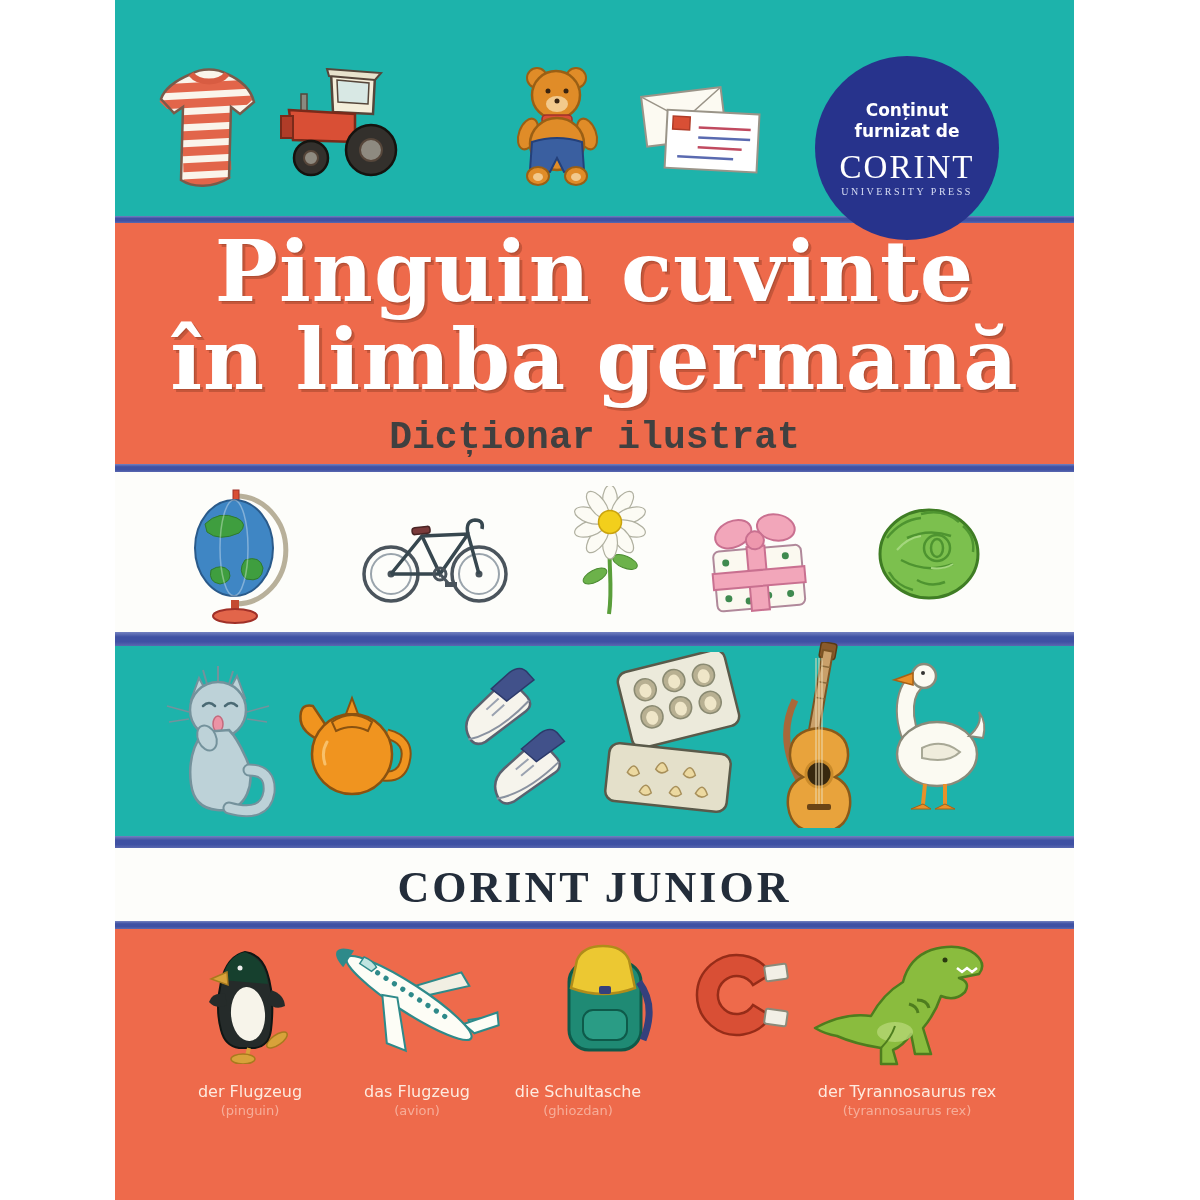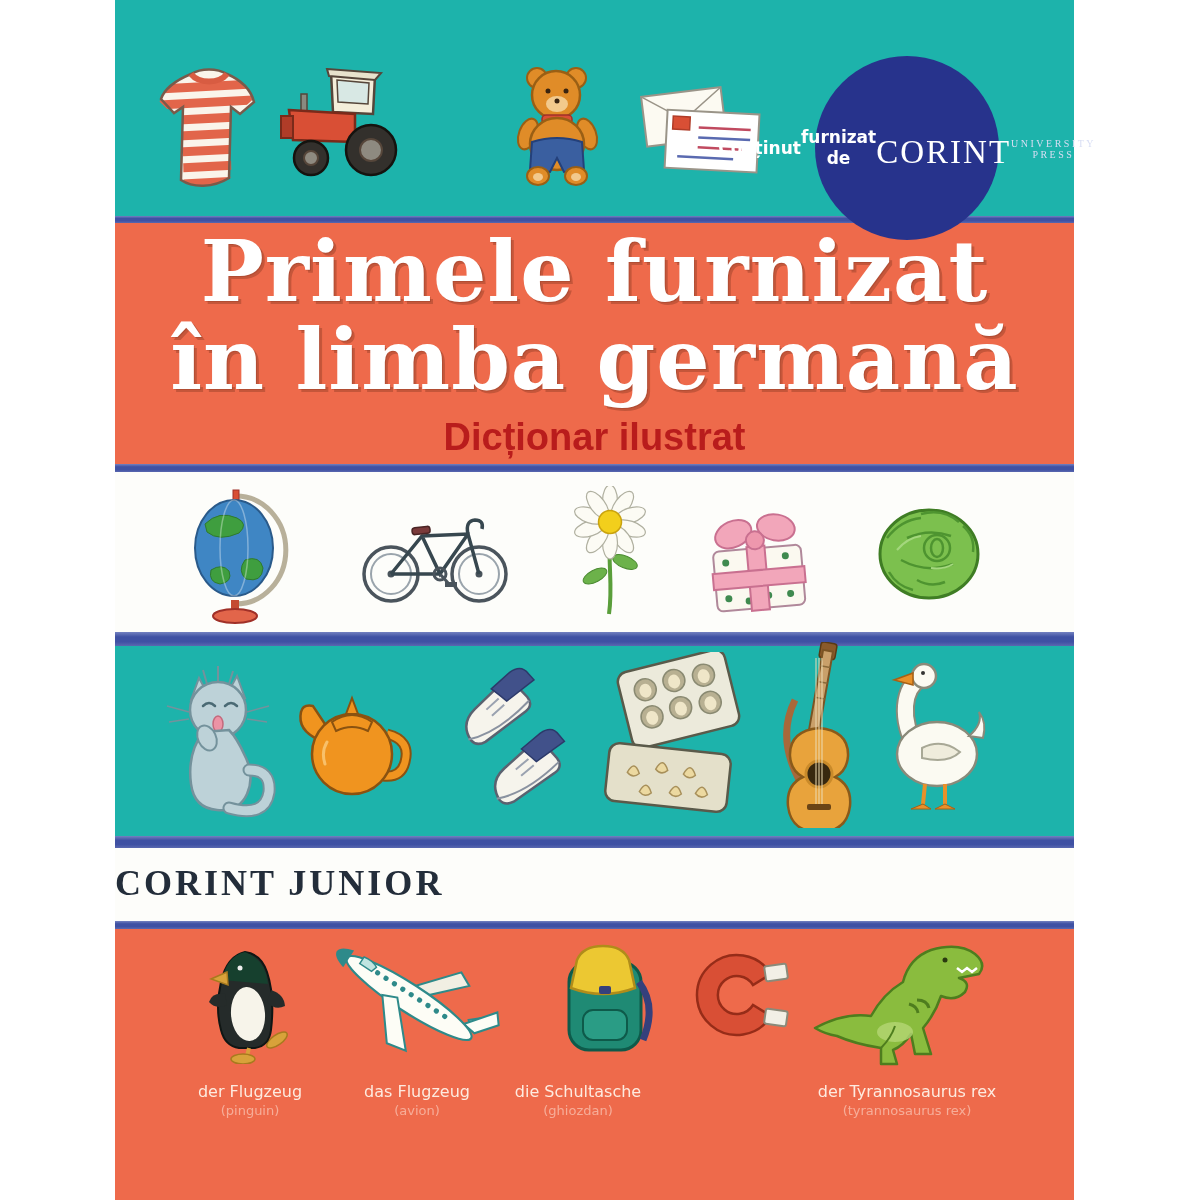--- a/index.html
+++ b/index.html
@@ -7,34 +7,34 @@
         font-family:"DejaVu Sans",sans-serif;}
   .cover{position:absolute;left:115px;top:0;width:959px;height:1200px;background:#fdfdfa;}
   .band{position:absolute;left:0;width:959px;}
   .band-teal{background:#1db3ab;}
   .band-orange{background:#ee6a4b;}
   .band-white{background:#fdfdfa;}
   .sep{position:absolute;left:0;width:959px;background:linear-gradient(#7381c0,#3f51a3 35%,#3f51a3 70%,#5a68b0);}
   .icon{position:absolute;}
   
   .badge{position:absolute;left:700px;top:56px;width:184px;height:184px;border-radius:50%;
-         background:#27338c;z-index:5;display:flex;flex-direction:row;align-items:center;
+         background:#27338c;z-index:5;display:flex;flex-direction:column;align-items:center;
          justify-content:center;text-align:center;color:#ffffff;}
   .badge .small{font-size:17px;font-weight:bold;line-height:21px;font-family:"DejaVu Sans",sans-serif;}
   .badge .brand{margin-top:8px;font-family:"Liberation Serif",serif;font-size:33px;letter-spacing:2px;line-height:34px;}
   .badge .brandsub{margin-top:2px;font-family:"Liberation Serif",serif;font-size:10px;letter-spacing:2.5px;color:#d8def4;text-align:center;}
   
   .title-wrap{position:absolute;left:0;top:228px;width:959px;text-align:center;z-index:2;}
   .title-line{font-family:"DejaVu Serif",serif;font-weight:bold;color:#ffffff;font-size:84px;
               line-height:88px;letter-spacing:1px;
               text-shadow:3px 3px 0 rgba(120,50,30,.35), 1px 1px 0 rgba(120,50,30,.25);}
-  .subtitle{margin-top:12px;font-family:Liberation Sans, sans-serif;font-weight:bold;font-size:38px;color:#b91c1c;}
+  .subtitle{margin-top:12px;font-family:Liberation Mono, monospace;font-weight:bold;font-size:38px;color:#404040;}
   
-  .publisher{position:absolute;left:0;top:862px;width:959px;text-align:left;
-             font-family:"Liberation Serif",serif;font-weight:bold;font-size:36px;
+  .publisher{position:absolute;left:0;top:862px;width:959px;text-align:center;
+             font-family:"Liberation Serif",serif;font-weight:bold;font-size:44px;
              letter-spacing:3px;color:#232d3a;}
   
   .vocab{position:absolute;top:1082px;width:220px;text-align:center;}
   .vocab .de{font-size:16px;line-height:20px;color:rgba(255,248,240,.9);}
   .vocab .ro{font-size:13px;line-height:17px;color:rgba(255,240,230,.5);}
 </style>
 </head>
 <body>
 
 <div class="page">
@@ -120,21 +120,21 @@
   </svg>
 
   <div class="badge">
     <div class="small">Conținut</div>
     <div class="small">furnizat de</div>
     <div class="brand">CORINT</div>
     <div class="brandsub">UNIVERSITY PRESS</div>
   </div>
 
   <div class="title-wrap">
-    <div class="title-line">Primele furnizat</div>
+    <div class="title-line">Pinguin cuvinte</div>
     <div class="title-line">în limba germană</div>
     <div class="subtitle">Dicționar ilustrat</div>
   </div>
 
   <svg class="icon" style="left:68px;top:488px;" width="106" height="136" viewBox="0 0 106 136">
     <path d="M53,8 A48,52 0 0 1 53,116" fill="none" stroke="#b8b09a" stroke-width="5"></path>
     <rect x="50" y="2" width="6" height="10" fill="#d94f35" stroke="#a03028" stroke-width="1"></rect>
     <ellipse cx="51" cy="60" rx="39" ry="48" fill="#3f86c4" stroke="#2a5a8a" stroke-width="2"></ellipse>
     <path d="M22,36 q14,-14 32,-6 q12,6 2,15 q-20,9 -32,-1 z" fill="#3f9e3f" stroke="#2e7a2e" stroke-width="1"></path>
     <path d="M62,72 q15,-5 18,8 q-1,15 -17,11 q-9,-8 -1,-19 z" fill="#3f9e3f" stroke="#2e7a2e" stroke-width="1"></path>

